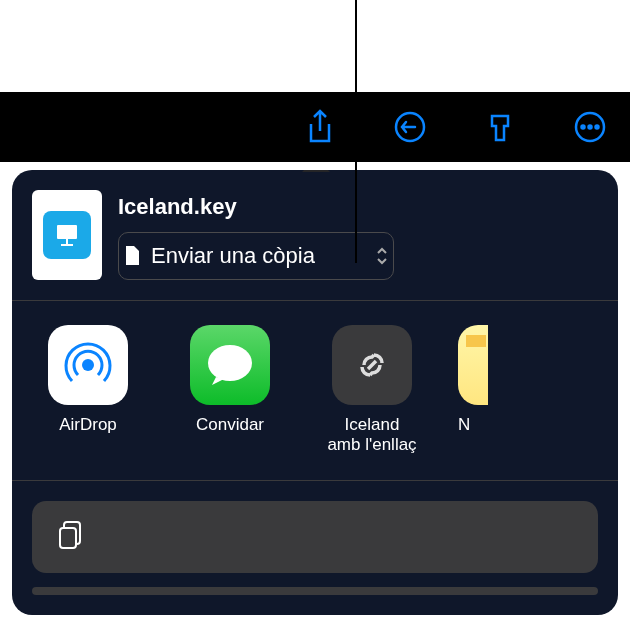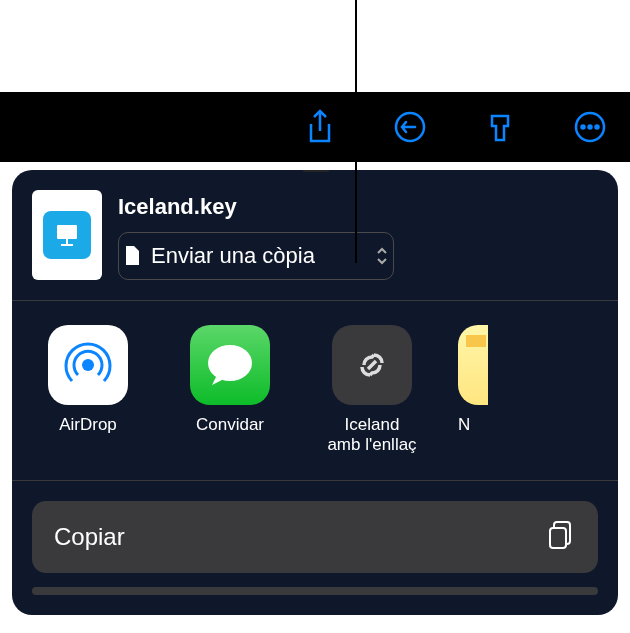--- a/index.html
+++ b/index.html
@@ -274,21 +274,20 @@
         <svg width="20" height="60" viewBox="0 0 20 60">
           <rect x="0" y="0" width="20" height="12" fill="#f7c64b"></rect>
         </svg>
       </div>
       <div class="app-label">N</div>
     </div>
   </div>
 
   <div class="action-list">
     <div class="action-item">
-      <span class="action-label">Copiar</span>
       <span class="action-icon">
         <svg width="32" height="32" viewBox="0 0 32 32" fill="none" stroke="#fff" stroke-width="2">
           <rect x="6" y="9" width="16" height="20" rx="3"></rect>
           <path d="M10 9 L10 6 A 3 3 0 0 1 13 3 L23 3 A 3 3 0 0 1 26 6 L26 22 A 3 3 0 0 1 23 25 L22 25"></path>
         </svg>
       </span>
     </div>
     <div class="action-item" style="height:8px;padding:0;margin-bottom:0"></div>
   </div>
 </div>

